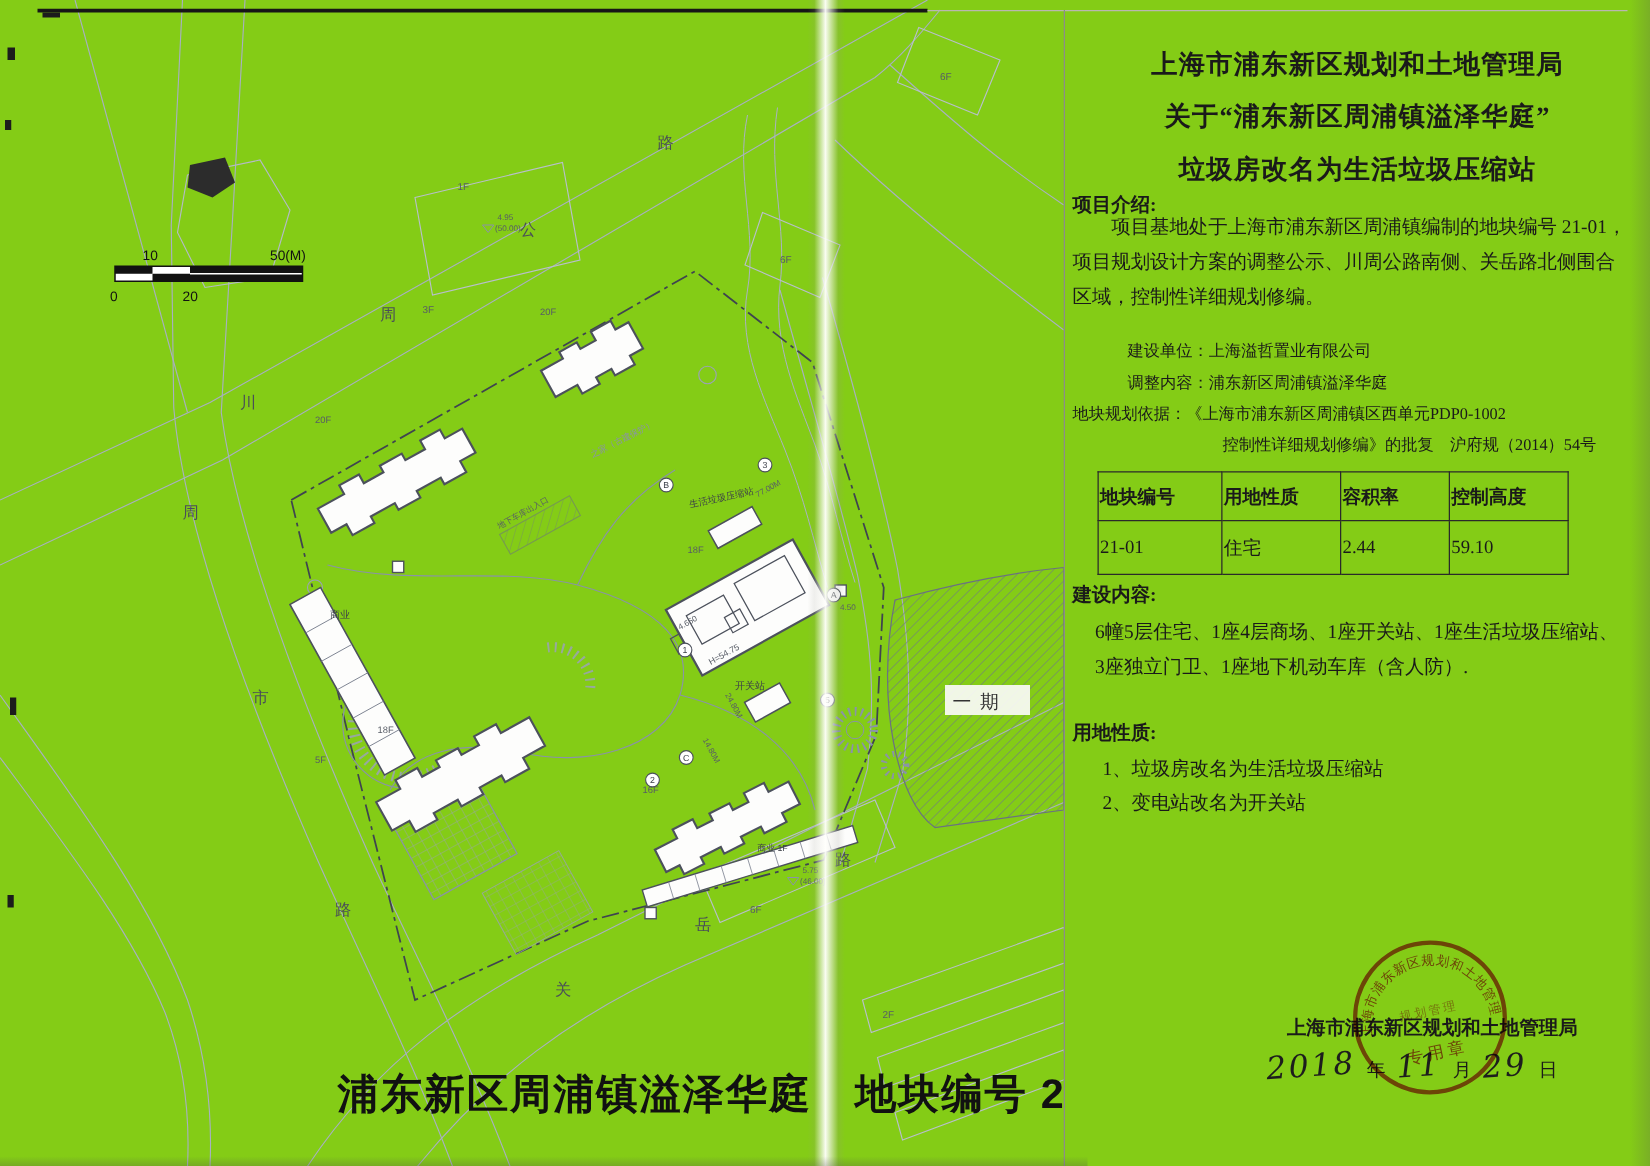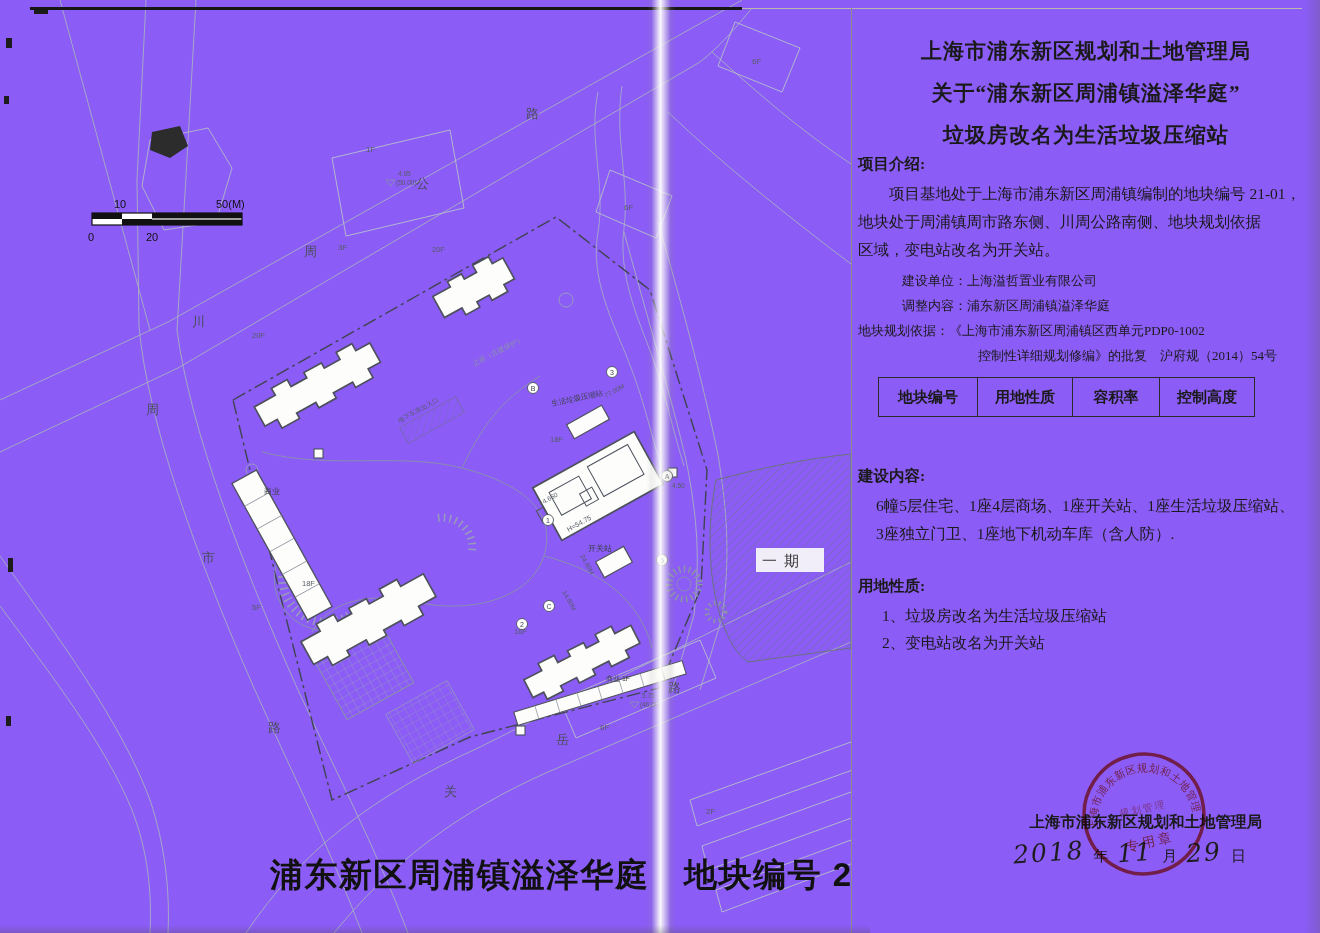--- a/index.html
+++ b/index.html
@@ -1,16 +1,16 @@
 <!DOCTYPE html>
 <html><head>
 <meta charset="utf-8">
 <style>
   html,body{margin:0;padding:0;background:#e8e7e2;}
-  .page{position:relative;width:1320px;height:933px;background:#8b5cf6;overflow:hidden;
+  .page{position:relative;width:1320px;height:933px;background:#84cc16;overflow:hidden;
         font-family:"Liberation Serif",serif;color:#1a1a1a;}
   
   .scan-topline{position:absolute;left:30px;top:7px;width:712px;height:3px;background:#161616;}
   .scan-topline2{position:absolute;left:742px;top:8px;width:560px;height:1px;background:#b9b7b0;}
   .scan-divider{position:absolute;left:851px;top:8px;width:1px;height:925px;background:#8d8d88;}
   .tick{position:absolute;background:#1c1c1c;}
   .crease{position:absolute;left:646px;top:0;width:30px;height:933px;pointer-events:none;
           background:linear-gradient(90deg,rgba(150,150,140,0) 0%,rgba(150,150,140,.14) 18%,
           rgba(255,255,252,.95) 48%,rgba(150,150,140,.18) 82%,rgba(150,150,140,0) 100%);}
   .edge-right{position:absolute;right:0;top:0;width:16px;height:933px;
@@ -20,21 +20,21 @@
   
   .panel{position:absolute;left:852px;top:0;width:468px;height:933px;}
   .n-title{position:absolute;top:30px;left:0;width:100%;text-align:center;
            font-size:21px;font-weight:bold;line-height:42px;letter-spacing:1px;}
   .n-h{position:absolute;left:6px;font-size:15.5px;font-weight:600;}
   .n-par{position:absolute;left:6px;width:452px;font-size:15.5px;line-height:28px;}
   .n-par .ind{text-indent:2em;}
   .n-kv{position:absolute;left:6px;width:452px;font-size:13px;line-height:25px;}
   .kv1{padding-left:44px;} .kv2{padding-left:120px;}
   .n-table{position:absolute;left:26px;top:377px;border-collapse:collapse;font-size:15px;}
-  .n-table td{border:1.4px solid #2a2a2a;text-align:center;}
+  .n-table td{border:1.4px solid #2a2a2a;}
   .n-table .hrow td{height:36px;font-weight:600;}
   .n-table .drow td{height:40px;}
   .c0{width:96px}.c1{width:92px}.c2{width:84px}.c3{width:92px}
   .n-list{position:absolute;left:6px;width:452px;font-size:15.5px;line-height:27px;padding-left:24px;}
   .n-sign{position:absolute;top:812px;right:58px;font-size:15.5px;font-weight:600;}
   .n-date{position:absolute;top:838px;right:74px;display:flex;align-items:baseline;gap:9px;font-size:15px;}
   .hw{font-family:"DejaVu Serif",serif;font-style:italic;font-size:25px;color:#1d1d1d;
       transform:rotate(-4deg);letter-spacing:2px;}
   .stamp{position:absolute;left:1078px;top:748px;width:132px;height:132px;
          mix-blend-mode:multiply;opacity:.85;transform:rotate(-12deg);}
@@ -256,40 +256,46 @@
   </svg>
 
   <div class="panel">
     <div class="n-title">
       <div>上海市浦东新区规划和土地管理局</div>
       <div>关于“浦东新区周浦镇溢泽华庭”</div>
       <div>垃圾房改名为生活垃圾压缩站</div>
     </div>
 
     <div class="n-h" style="top:154px">项目介绍:</div>
-    <div class="n-par" style="top:180px">
+    <div class="n-par" style="top:168px">
       <div class="ind">项目基地处于上海市浦东新区周浦镇编制的地块编号 21-01，</div>
-      <div>地块处于周浦镇周市路东侧、川周公路南侧、地块规划依据</div>
-      <div>区域，变电站改名为开关站。</div>
+      <div>项目规划设计方案的调整公示、川周公路南侧、关岳路北侧围合</div>
+      <div>区域，控制性详细规划修编。</div>
     </div>
 
     <div class="n-kv" style="top:268px">
       <div class="kv1">建设单位：上海溢哲置业有限公司</div>
       <div class="kv1">调整内容：浦东新区周浦镇溢泽华庭</div>
       <div>地块规划依据：《上海市浦东新区周浦镇区西单元PDP0-1002</div>
       <div class="kv2">控制性详细规划修编》的批复　沪府规（2014）54号</div>
     </div>
 
     <table class="n-table">
       <tbody>
         <tr class="hrow">
           <td class="c0">地块编号</td>
           <td class="c1">用地性质</td>
           <td class="c2">容积率</td>
           <td class="c3">控制高度</td>
+        </tr>
+        <tr class="drow">
+          <td>21-01</td>
+          <td>住宅</td>
+          <td>2.44</td>
+          <td>59.10</td>
         </tr>
       </tbody>
     </table>
 
     <div class="n-h" style="top:466px">建设内容:</div>
     <div class="n-par" style="top:492px;padding-left:18px;width:440px">
       <div>6幢5层住宅、1座4层商场、1座开关站、1座生活垃圾压缩站、</div>
       <div>3座独立门卫、1座地下机动车库（含人防）.</div>
     </div>
 

